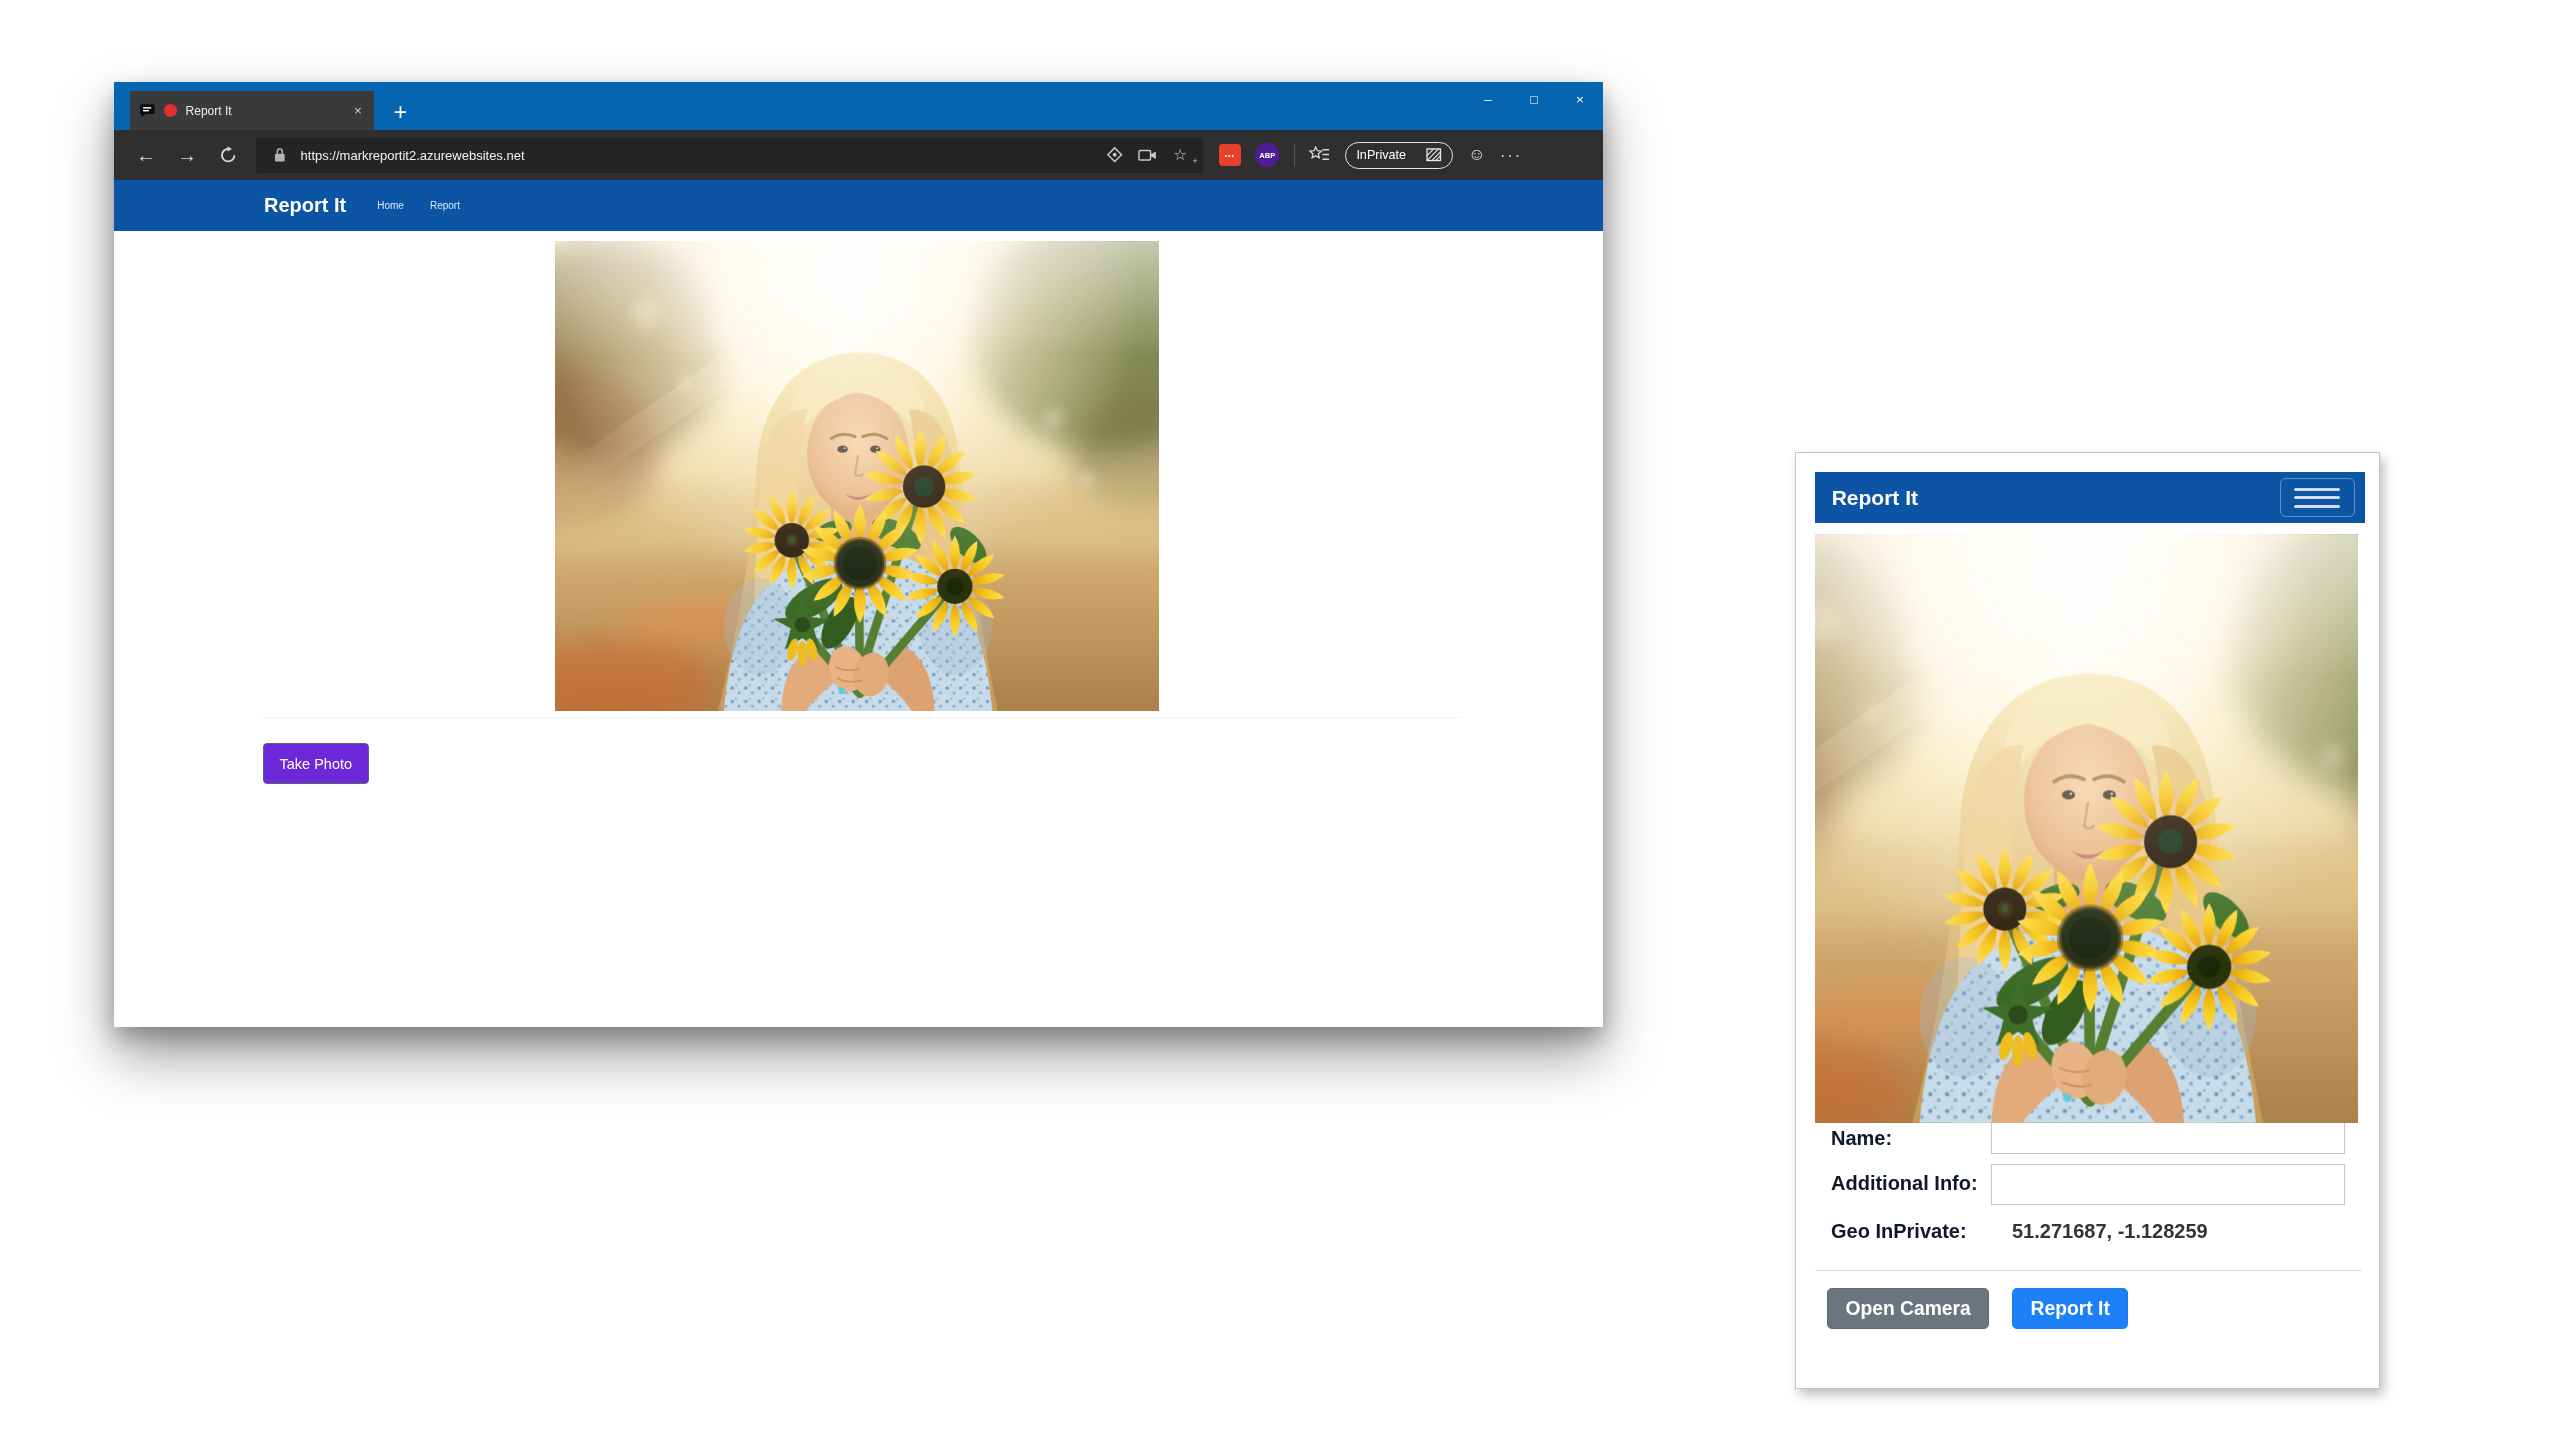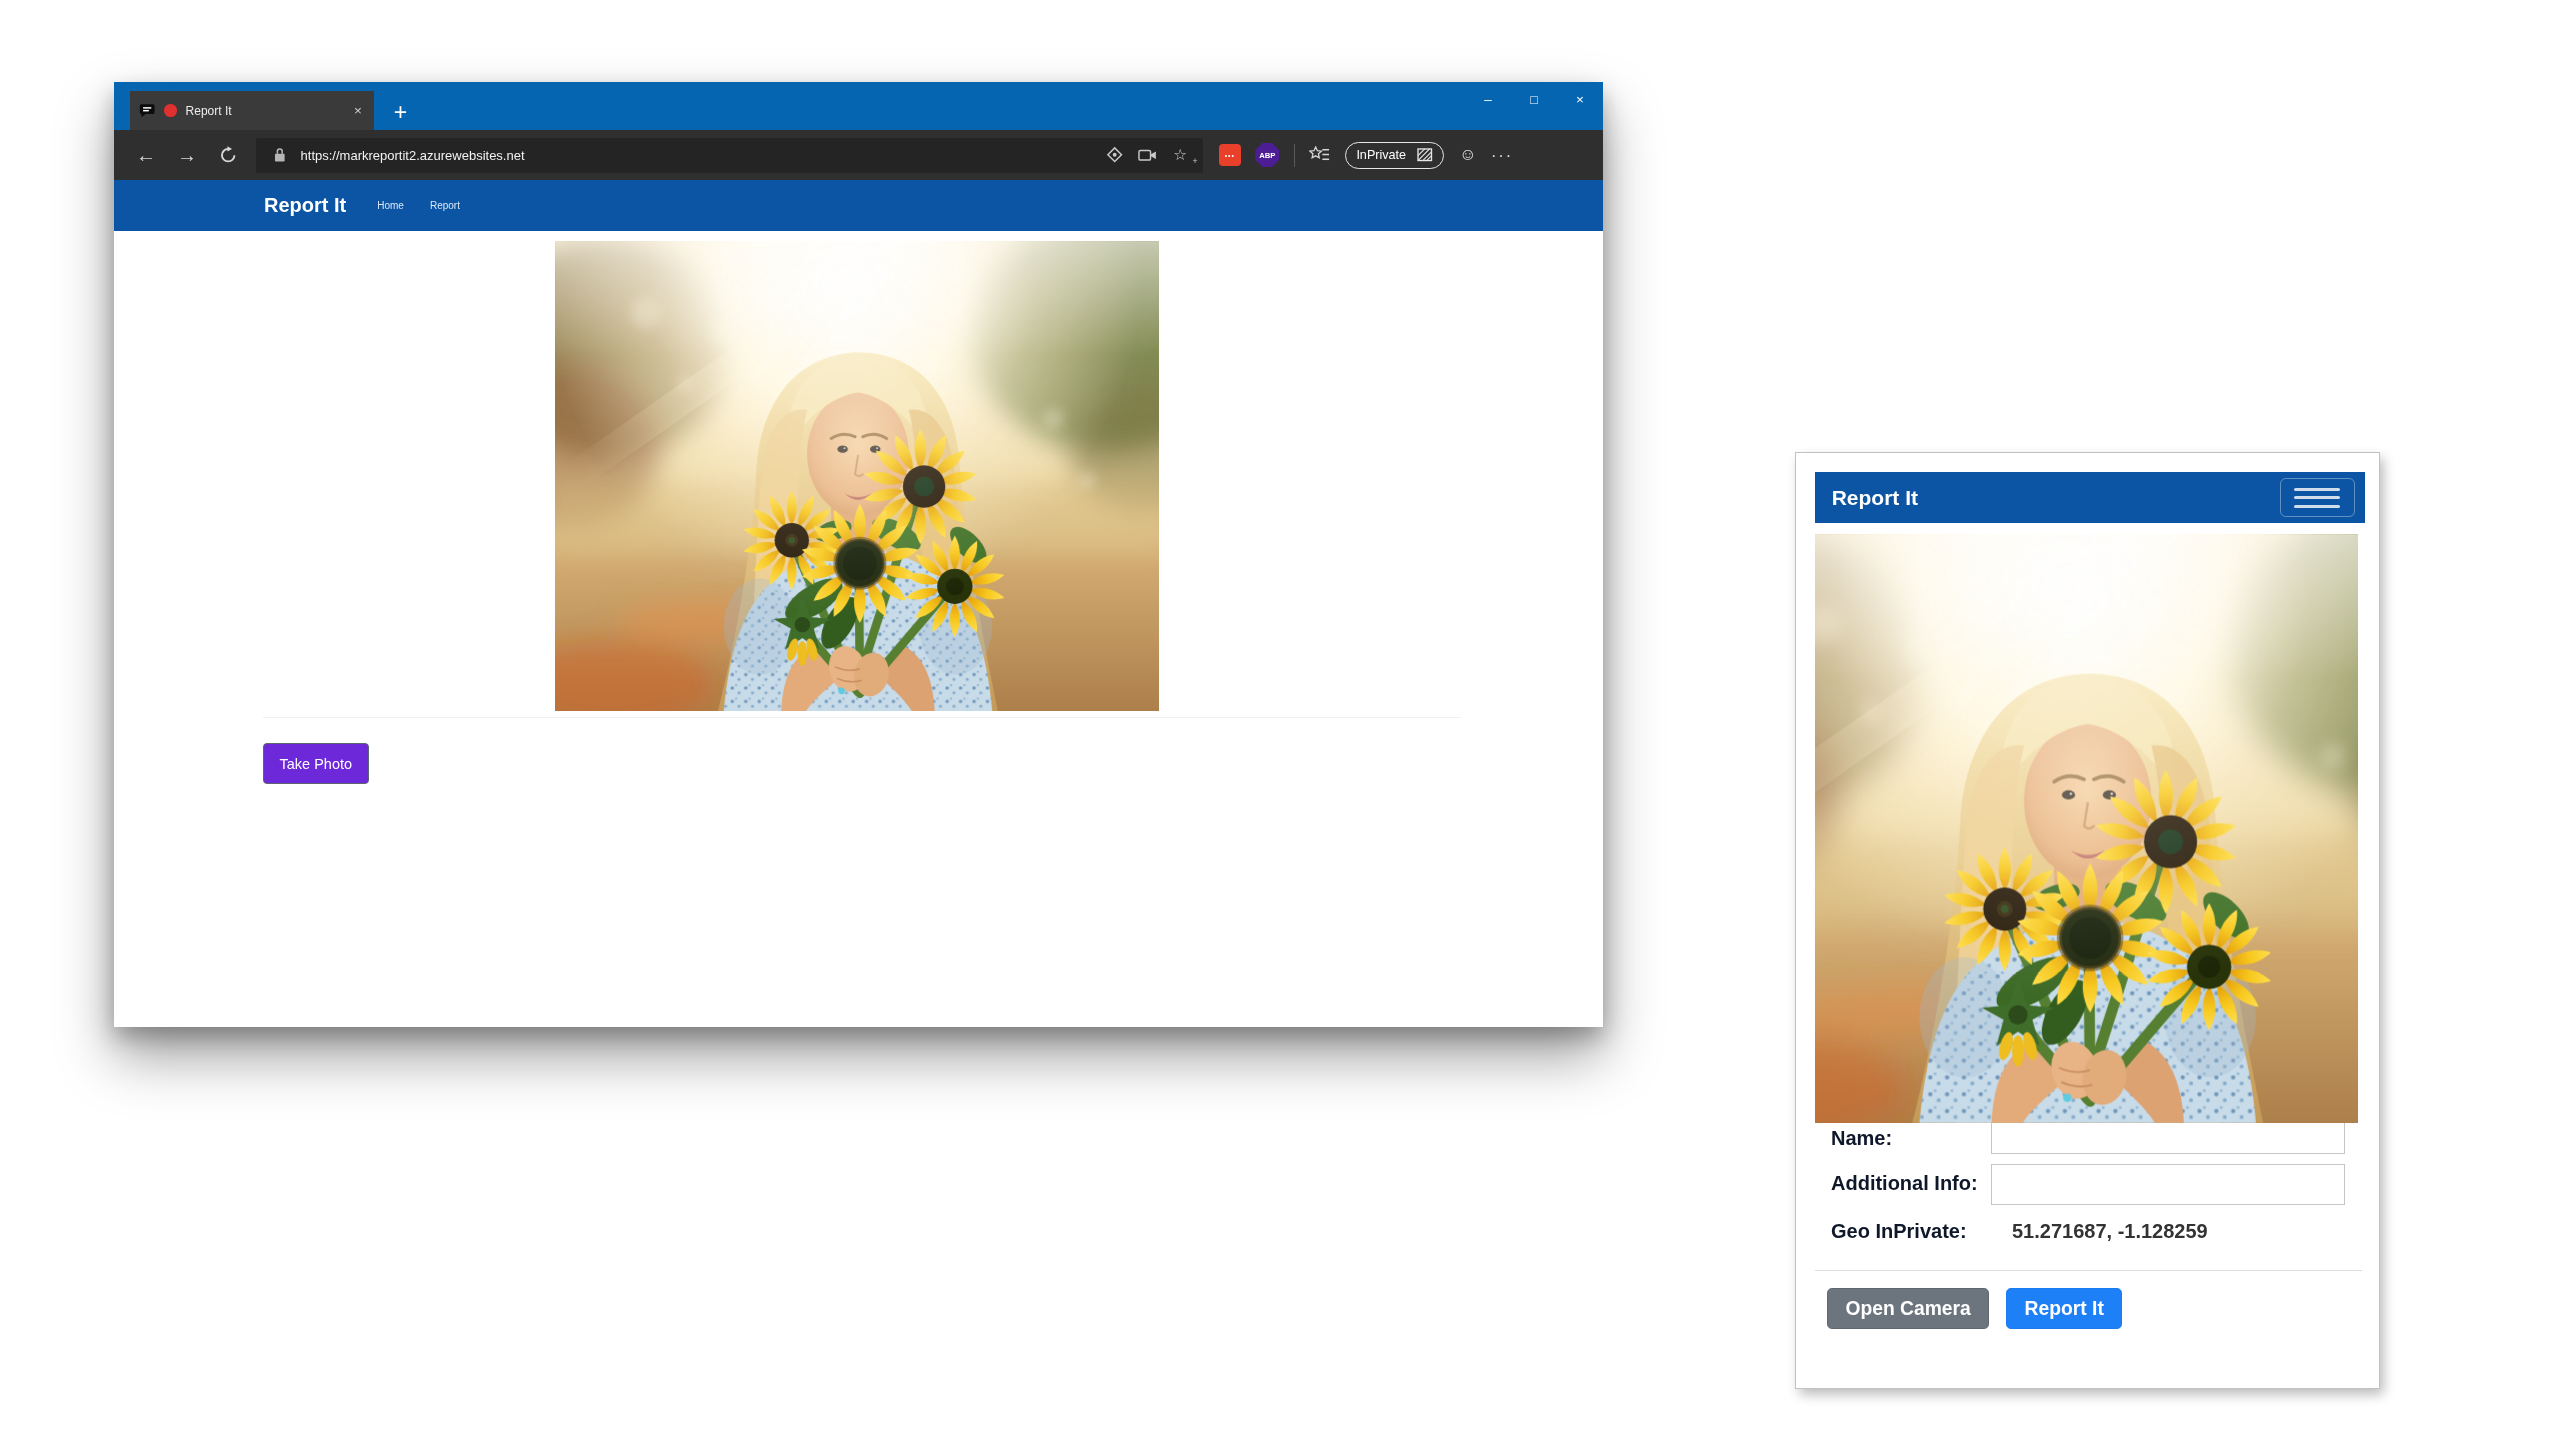--- a/index.html
+++ b/index.html
@@ -39,21 +39,21 @@
   .star-add{position:relative;color:#c9c9c9;font-size:15.5px;line-height:1;}
   .star-add .plus{position:absolute;right:-5.8px;bottom:-2.9px;font-size:8.7px;color:#c9c9c9;}
   .toolbar-right{display:flex;align-items:center;gap:14.5px;margin-left:15.5px;}
   .ext-red{width:22px;height:22px;border-radius:3.9px;background:#e8402a;color:#fff;font-size:6.8px;
     display:flex;align-items:center;justify-content:center;letter-spacing:1px;}
   .abp{width:24px;height:24px;background:#4c1d95;color:#fff;font-size:7.7px;font-weight:700;
     clip-path:polygon(30% 0,70% 0,100% 30%,100% 70%,70% 100%,30% 100%,0 70%,0 30%);
     display:flex;align-items:center;justify-content:center;}
   .vdiv{width:1px;height:23px;background:#5a5a5a;}
   .inprivate-pill{border:1.9px solid #e6e6e6;border-radius:14.5px;height:25px;padding:0 10.6px;
-    display:flex;align-items:center;gap:11px;color:#fff;font-size:12.6px;}
+    display:flex;align-items:center;gap:20px;color:#fff;font-size:12.6px;}
   .smiley{color:#e0e0e0;font-size:17.4px;line-height:1;}
   .more-dots{color:#e0e0e0;font-size:16.4px;letter-spacing:1.9px;line-height:1;}
   
   .site-navbar{height:51px;background:#0b55a4;display:flex;align-items:center;padding-left:150px;}
   .brand{color:#ffffff;font-size:20px;font-weight:600;margin-right:31px;}
   .nav-link{color:#dbe8f6;font-size:10px;margin-right:26px;}
   .site-content{position:relative;height:698px;background:#fff;}
   .photo-desktop{position:absolute;left:441px;top:9.7px;width:604px;height:470px;overflow:hidden;}
   .content-hr{position:absolute;left:149px;top:486px;width:1198px;border-top:1.9px solid #f0f0f0;}
   .take-photo-btn{position:absolute;left:149px;top:512px;background:#6d28d9;border:1px solid #5d656c;
@@ -73,21 +73,21 @@
   .m-input{position:absolute;left:195px;width:354px;border:1px solid #c6c6c6;background:#fff;box-sizing:border-box;
     font-size:19.3px;padding:0 7.7px;color:#333;outline:none;}
   .m-input.name{top:666px;height:35px;z-index:1;}
   .m-input.info{top:711px;height:41px;}
   .m-label{position:absolute;left:35px;font-size:20px;font-weight:600;color:#0f172a;}
   .m-label.name{top:674px;}
   .m-label.info{top:719px;}
   .m-label.geo{top:767px;}
   .geo-value{position:absolute;left:216px;top:767px;font-size:20px;font-weight:600;color:#333;}
   .m-hr{position:absolute;left:19.3px;top:817px;width:547px;border-top:1px solid #ddd;}
-  .m-buttons{position:absolute;left:31px;top:835px;display:flex;gap:17px;}
+  .m-buttons{position:absolute;left:31px;top:835px;display:flex;gap:23px;}
   .btn-gray{background:#6c757d;border:1px solid #60686f;color:#fff;font-size:19.3px;font-weight:600;
     padding:8.7px 17.4px;border-radius:4.8px;}
   .btn-blue{background:#1e80f6;border:1px solid #187bf0;color:#fff;font-size:19.3px;font-weight:600;
     padding:8.7px 17.4px;border-radius:4.8px;}
   .photo-svg{width:100%;height:100%;display:block;}
 </style>
 </head>
 <body>
 
 <svg width="0" height="0" style="position:absolute" aria-hidden="true">

